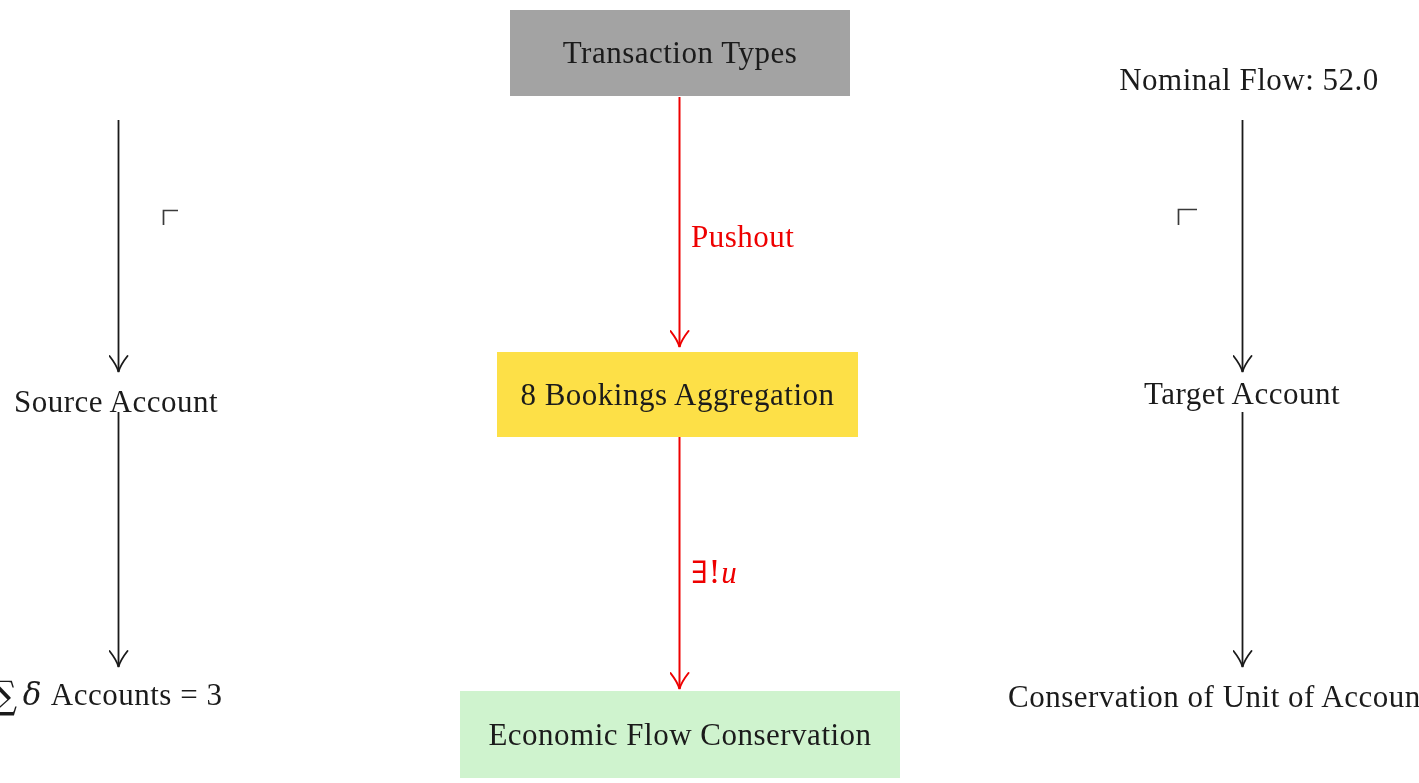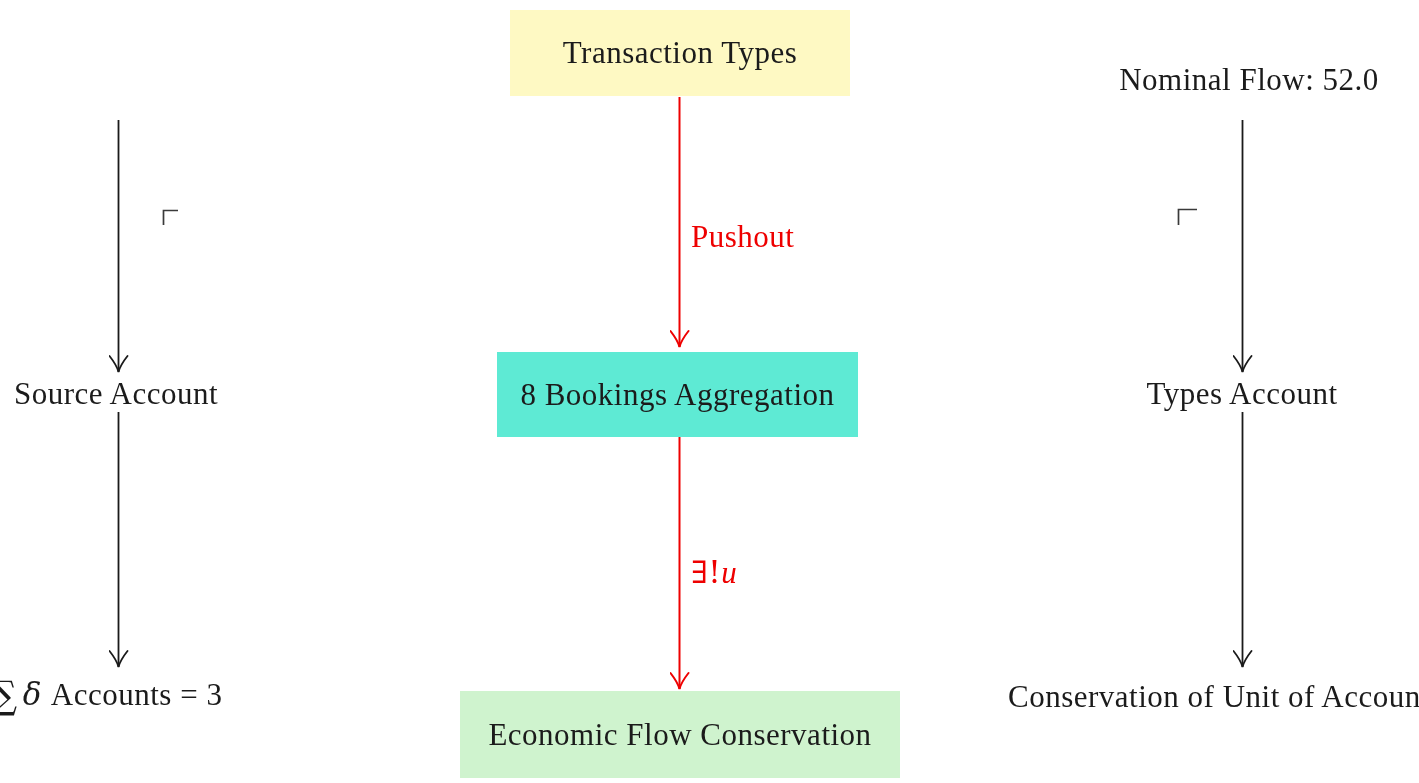--- a/index.html
+++ b/index.html
@@ -26,34 +26,34 @@
   }
   .node {
     position: absolute;
     display: flex;
     align-items: center;
     justify-content: center;
     font-size: 31px;
     letter-spacing: 0.5px;
     white-space: nowrap;
   }
-  #box-top    { left: 510px; top: 10px;  width: 340px; height: 86px; background: #fef9c3; }
-  #box-mid    { left: 497px; top: 352px; width: 361px; height: 85px; background: #5eead4; }
+  #box-top    { left: 510px; top: 10px;  width: 340px; height: 86px; background: #a3a3a3; }
+  #box-mid    { left: 497px; top: 352px; width: 361px; height: 85px; background: #fde047; }
   #box-bot    { left: 460px; top: 691px; width: 440px; height: 87px; background: #cff3ce; }
   .text-label {
     position: absolute;
     font-size: 31px;
     letter-spacing: 0.5px;
     line-height: 1.15;
     white-space: nowrap;
   }
   .centered { transform: translateX(-50%); }
   .red-label { color: #ee0000; margin-top: 6px; }
   #lbl-real         { left: 117px;  top: 78px;  }
-  #lbl-source       { left: 116px;  top: 376px; }
+  #lbl-source       { left: 116px;  top: 384px; }
   #lbl-sum          { left: -10px;  top: 674px; }
   #lbl-nominal      { left: 1249px; top: 62px;  }
   #lbl-target       { left: 1242px; top: 376px; }
   #lbl-conservation { left: 1008px; top: 679px; }
   #lbl-pushout      { left: 691px;  top: 213px; }
   #lbl-unique       { left: 691px;  top: 549px; }
   .sum-glyph {
     font-family: "DejaVu Serif", "DejaVu Sans", serif;
     font-size: 38px;
     vertical-align: -3px;
@@ -111,16 +111,16 @@
   <div class="text-label red-label" id="lbl-unique">
     <span class="exists-glyph">∃!</span><span class="math-var">u</span>
   </div>
 
   <div class="text-label centered" id="lbl-source">Source Account</div>
   <div class="text-label" id="lbl-sum">
     <span class="sum-glyph">∑</span><span class="delta-glyph">δ</span><span>Accounts = 3</span>
   </div>
 
   <div class="text-label centered" id="lbl-nominal">Nominal Flow: 52.0</div>
-  <div class="text-label centered" id="lbl-target">Types Account</div>
+  <div class="text-label centered" id="lbl-target">Target Account</div>
   <div class="text-label" id="lbl-conservation">Conservation of Unit of Account</div>
 
 </div>
 
 </body></html>

